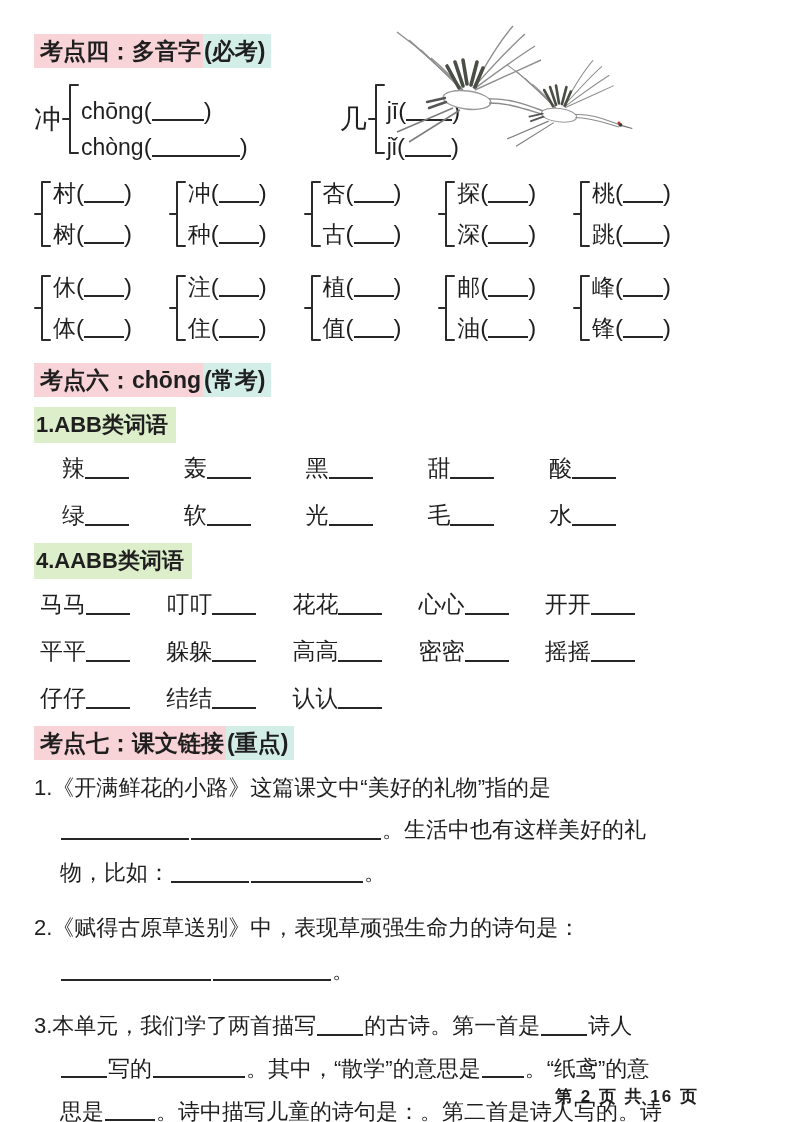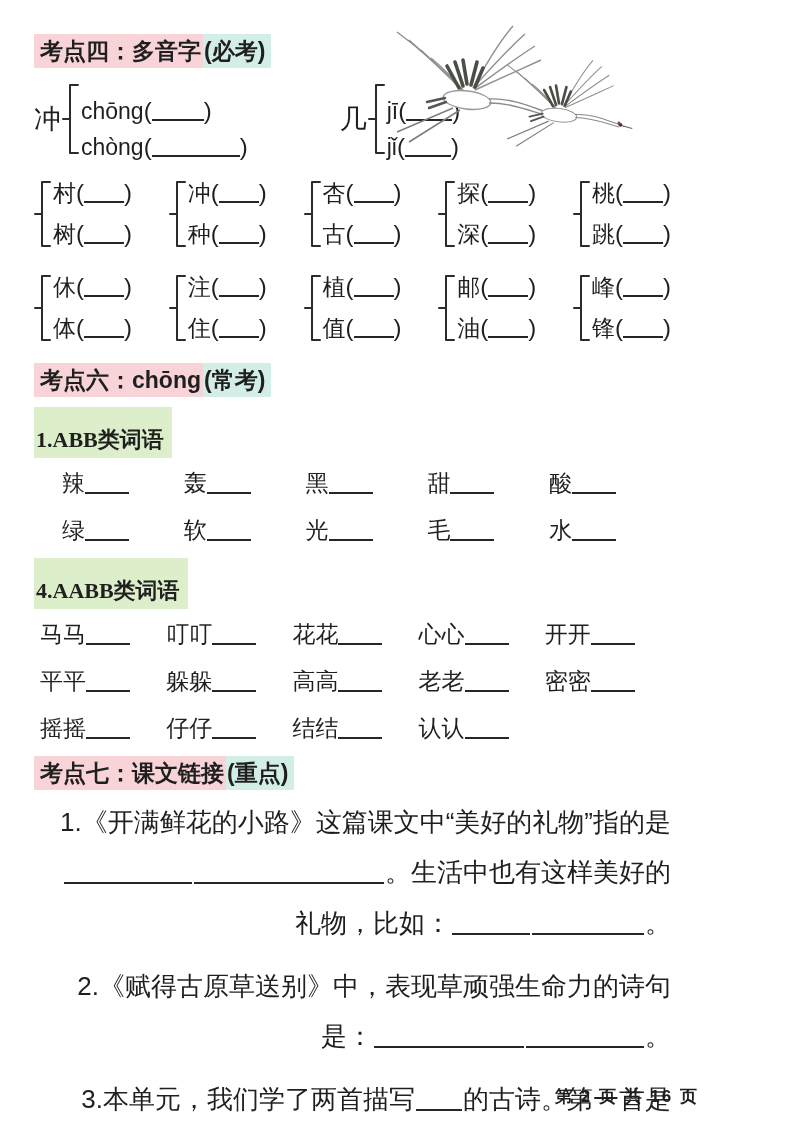--- a/index.html
+++ b/index.html
@@ -7,21 +7,21 @@
     width:793px;height:1122px;background:#ffffff;
     font-family:"Liberation Sans","DejaVu Sans",sans-serif;
     color:#1f1f1f;overflow:hidden;
   }
   .page{box-sizing:border-box;width:699px;height:1122px;padding:34px 28px 0 34px;position:relative;}
 
   
   .sec-header{font-size:23px;font-weight:bold;line-height:1.5;margin:0 0 6px 0;}
   .hl-pink{background:#f8d4d8;padding:4px 2px 4px 6px;}
   .hl-mint{background:#d3ede7;padding:4px 6px 4px 1px;}
-  .hl-green{background:#ddeeca;padding:18px 8px 3px 2px;font-family:Liberation Serif, serif;}
+  .hl-green{background:#ddeeca;padding:3px 8px 3px 2px;}
 
   
   .sec4-wrap{position:relative;}
   .duoyin-row{display:flex;align-items:center;gap:92px;margin:8px 0 14px 0;}
   .duoyin-group{display:flex;align-items:center;}
   .dy-char{font-size:27px;margin-right:1px;}
   .dy-col{display:flex;flex-direction:column;gap:8px;margin-top:20px;}
   .dy-line{font-size:23px;white-space:nowrap;}
   .brace{flex:none;margin-right:2px;}
 
@@ -39,21 +39,21 @@
 
   
   .sub-label{font-size:22px;font-weight:bold;margin:10px 0 10px 0;}
   .sub-label span{display:inline-block;}
   .word-grid{display:grid;grid-template-columns:repeat(5,1fr);row-gap:16px;margin:6px 0 12px 0;}
   .word-grid.abb{padding-left:28px;}
   .word-grid.aabb{padding-left:6px;}
   .word-cell{font-size:23px;white-space:nowrap;}
 
   
-  .question{font-size:26px;line-height:1.95;padding-left:26px;text-indent:-26px;margin:4px 0 12px 0;text-align:right;}
+  .question{font-size:22px;line-height:1.95;padding-left:26px;text-indent:-26px;margin:4px 0 12px 0;}
   .question .blank{margin:0 1px;}
 
   
   .footer{position:absolute;left:0;right:0;bottom:14px;text-align:right;
           font-size:17px;font-weight:bold;letter-spacing:2px;}
 
   
   .cranes{position:absolute;top:-14px;right:-6px;width:310px;height:150px;}
 </style>
 </head>
@@ -245,21 +245,20 @@
   <div class="sub-label"><span class="hl-green">4.AABB类词语</span></div>
   <div class="word-grid aabb">
     <div class="word-cell"><span>马马</span><span class="blank w44"></span></div>
     <div class="word-cell"><span>叮叮</span><span class="blank w44"></span></div>
     <div class="word-cell"><span>花花</span><span class="blank w44"></span></div>
     <div class="word-cell"><span>心心</span><span class="blank w44"></span></div>
     <div class="word-cell"><span>开开</span><span class="blank w44"></span></div>
     <div class="word-cell"><span>平平</span><span class="blank w44"></span></div>
     <div class="word-cell"><span>躲躲</span><span class="blank w44"></span></div>
     <div class="word-cell"><span>高高</span><span class="blank w44"></span></div>
-    <div class="word-cell"><span>老老</span><span class="blank w44"></span></div>
     <div class="word-cell"><span>密密</span><span class="blank w44"></span></div>
     <div class="word-cell"><span>摇摇</span><span class="blank w44"></span></div>
     <div class="word-cell"><span>仔仔</span><span class="blank w44"></span></div>
     <div class="word-cell"><span>结结</span><span class="blank w44"></span></div>
     <div class="word-cell"><span>认认</span><span class="blank w44"></span></div>
   </div>
 
   <div class="sec-header">
     <span class="hl-pink">考点七：课文链接</span><span class="hl-mint">(重点)</span>
   </div>

